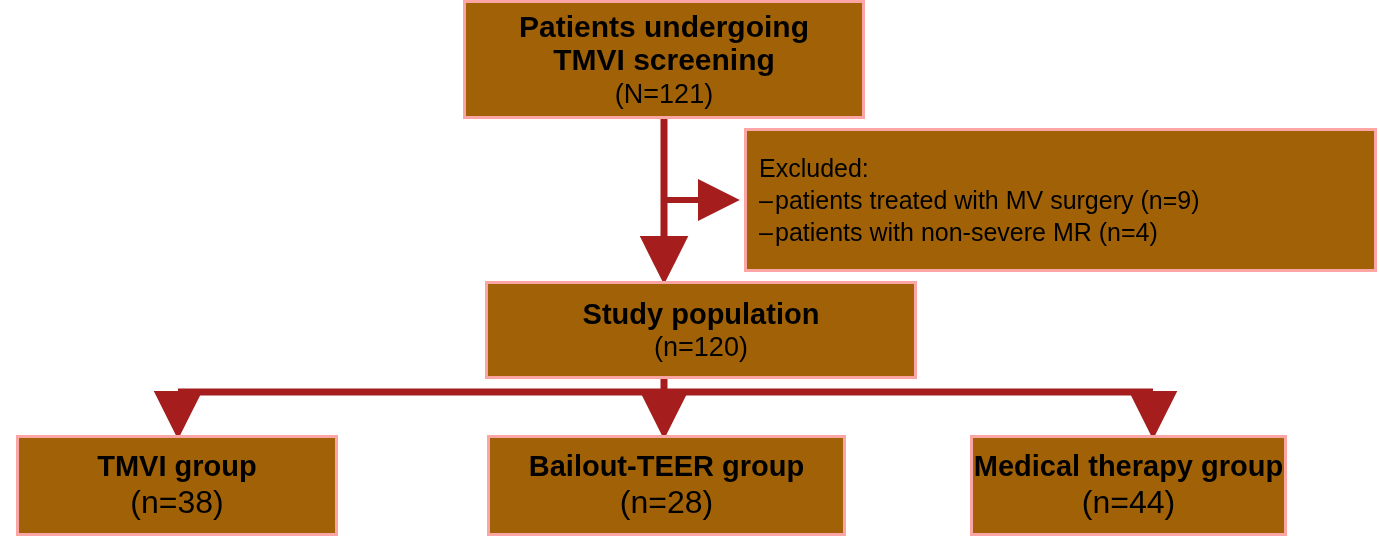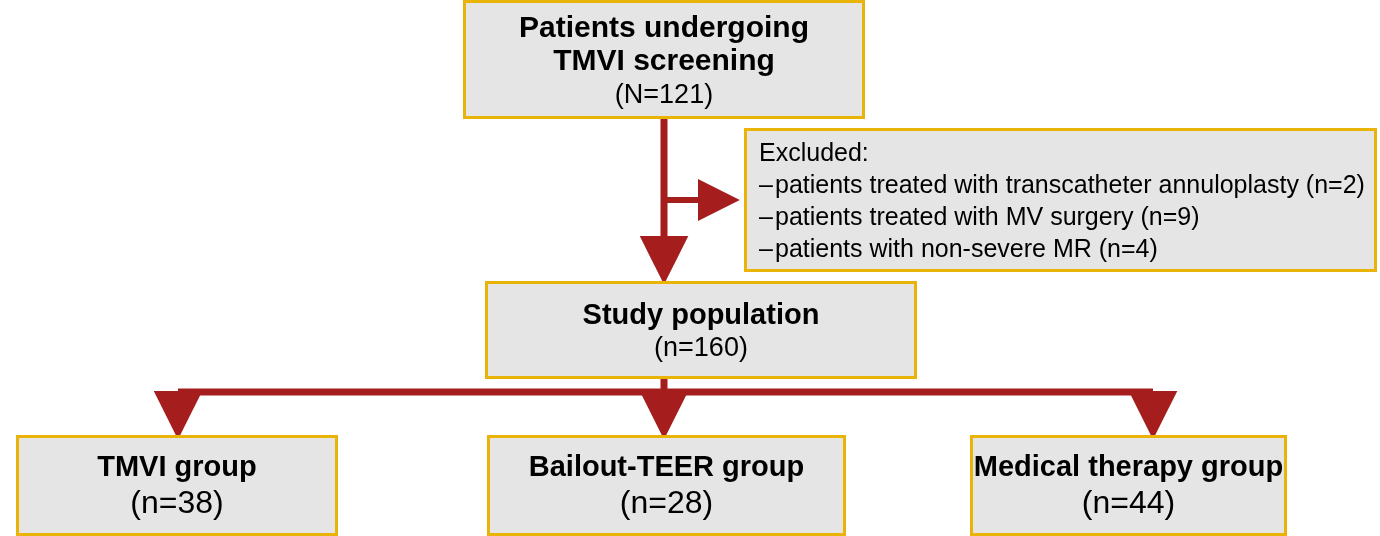--- a/index.html
+++ b/index.html
@@ -14,22 +14,22 @@
   #flowchart {
     position: relative;
     width: 1380px;
     height: 536px;
     overflow: hidden;
     background: #ffffff;
   }
   .node {
     position: absolute;
     box-sizing: border-box;
-    border: 3px solid #eab308;
-    background: #e5e5e5;
+    border: 3px solid #fca5a5;
+    background: #a16207;
     display: flex;
     flex-direction: column;
     align-items: center;
     justify-content: center;
     text-align: center;
     line-height: 1.12;
   }
   .node .title {
     font-weight: bold;
   }
@@ -130,29 +130,28 @@
 
   <div class="node" id="node-screening">
     <div class="title">Patients undergoing</div>
     <div class="title">TMVI screening</div>
     <div class="count">(N=121)</div>
   </div>
 
   <div class="node" id="node-excluded">
     <div class="exl-title">Excluded:</div>
     <ul>
-      <li><span class="dash">–</span><span>patients treated with transcatheter annuloplasty (n=2)</span></li>
       <li><span class="dash">–</span><span>patients treated with MV surgery (n=9)</span></li>
       <li><span class="dash">–</span><span>patients with non-severe MR (n=4)</span></li>
     </ul>
   </div>
 
   <div class="node" id="node-study">
     <div class="title">Study population</div>
-    <div class="count">(n=160)</div>
+    <div class="count">(n=120)</div>
   </div>
 
   <div class="node bottom" id="node-tmvi">
     <div class="title">TMVI group</div>
     <div class="count">(n=38)</div>
   </div>
 
   <div class="node bottom" id="node-bailout">
     <div class="title">Bailout-TEER group</div>
     <div class="count">(n=28)</div>

